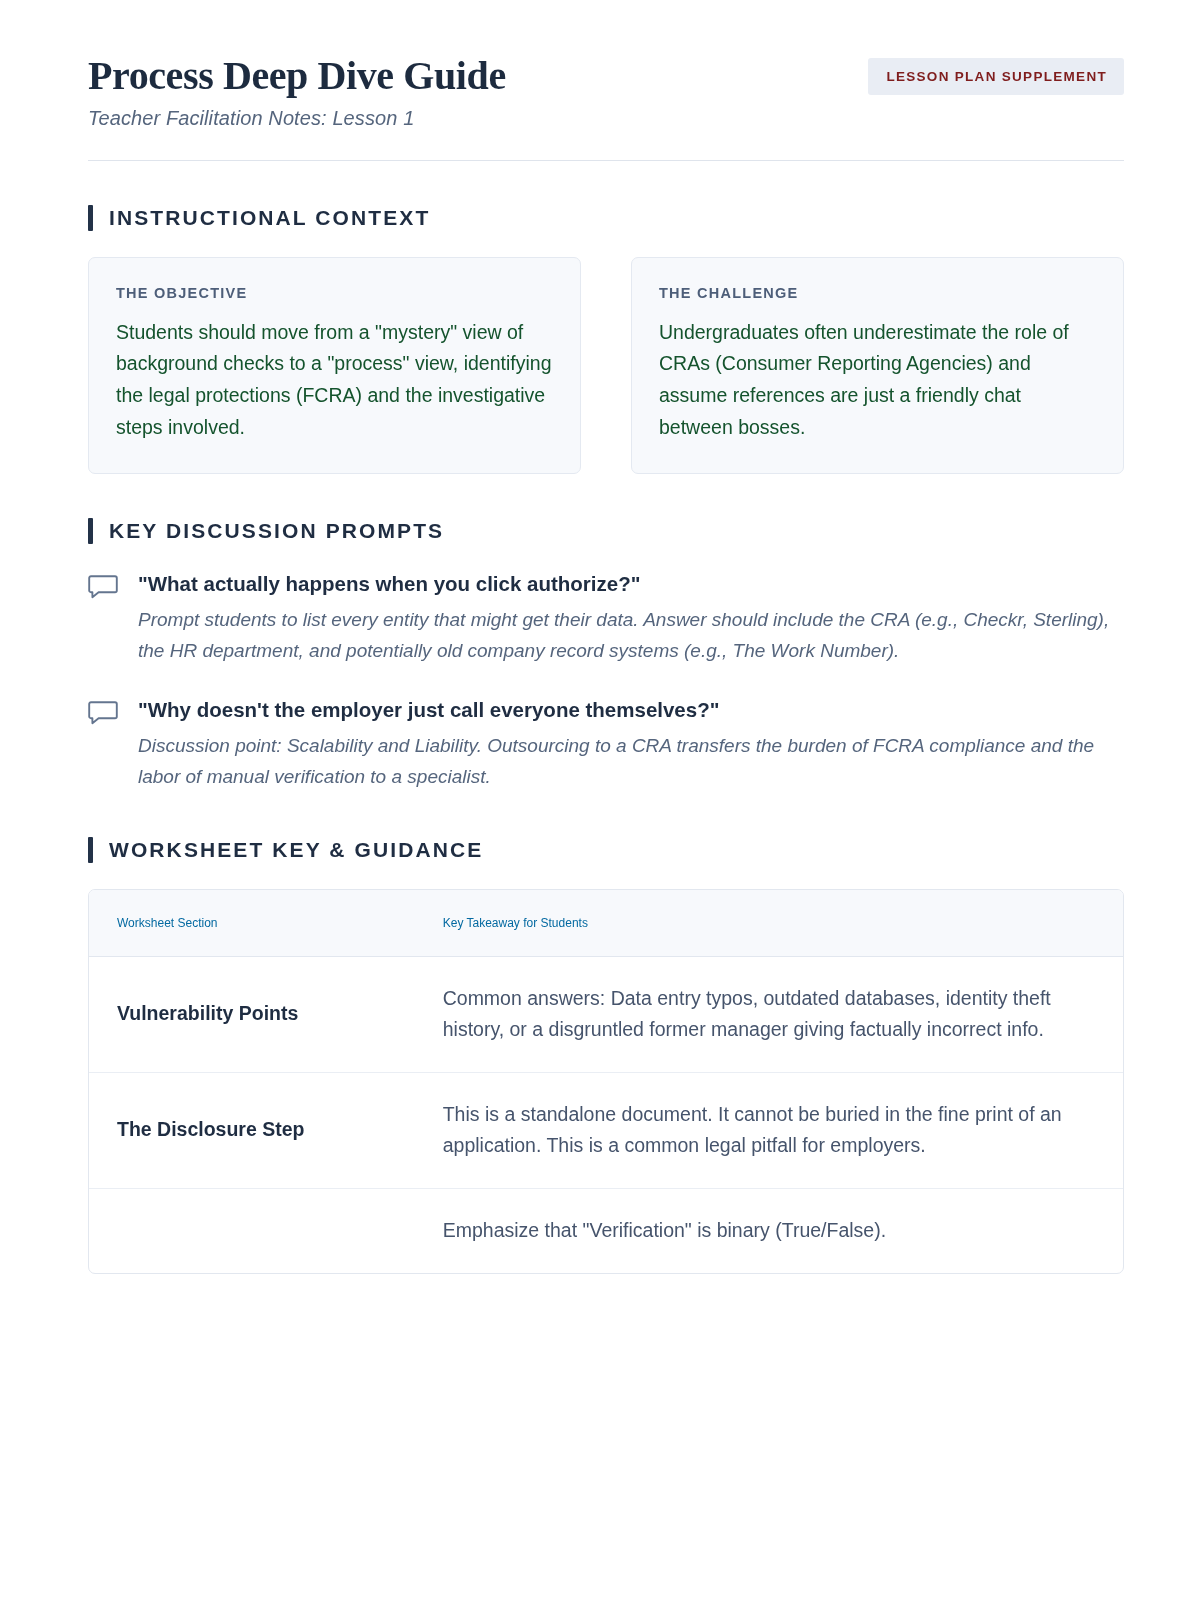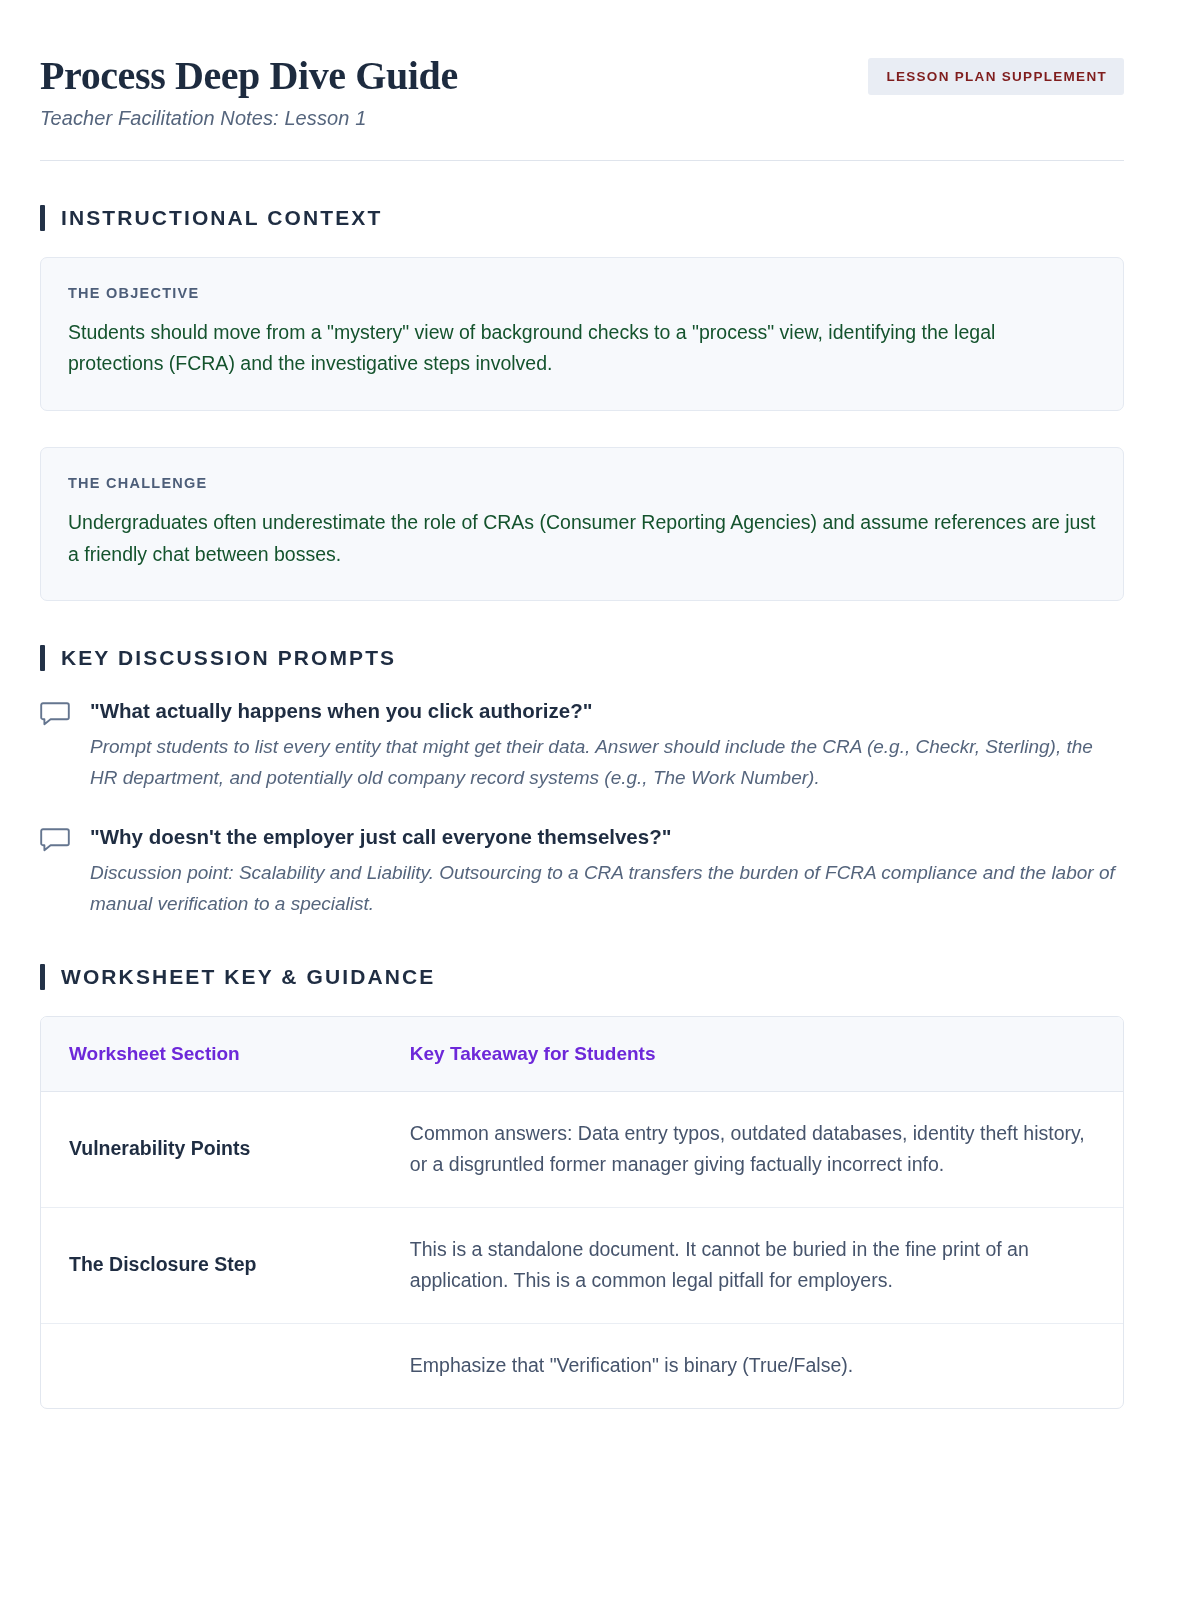--- a/index.html
+++ b/index.html
@@ -5,21 +5,21 @@
   * { box-sizing: border-box; margin: 0; padding: 0; }
   html, body {
     width: 1200px;
     background: #ffffff;
     font-family: "Liberation Sans", sans-serif;
     color: #2d3a4d;
   }
   .page {
     width: 1200px;
     min-height: 1600px;
-    padding: 52px 76px 0 40px;
+    padding: 52px 76px 0 88px;
   }
 
   
   .doc-header {
     display: flex;
     align-items: flex-start;
     justify-content: space-between;
   }
   .title-block { padding-top: 2px; }
   .doc-title {
@@ -72,22 +72,21 @@
     font-size: 21px;
     font-weight: 700;
     letter-spacing: 2.1px;
     color: #1f2d42;
     text-transform: uppercase;
   }
 
   
   .cards {
     display: flex;
-    gap: 36px;
-    flex-direction: column;
+    gap: 50px;
   }
   .card {
     flex: 1 1 0;
     background: #f7f9fc;
     border: 1px solid #e4e9f1;
     border-radius: 7px;
     padding: 27px 27px 30px 27px;
   }
   .card-label {
     font-size: 14.5px;
@@ -133,23 +132,23 @@
     overflow: hidden;
     margin-bottom: 40px;
   }
   table {
     width: 100%;
     border-collapse: collapse;
   }
   thead th {
     background: #f7f9fc;
     text-align: left;
-    font-size: 19px;
-    font-weight: 700;
-    color: #6d28d9;
+    font-size: 12px;
+    font-weight: 400;
+    color: #0369a1;
     padding: 26px 26px 26px 28px;
     border-bottom: 1px solid #e2e7ef;
   }
   thead th:first-child { width: 31.5%; }
   tbody td {
     padding: 26px 28px 27px 28px;
     border-bottom: 1px solid #eaeef4;
     vertical-align: middle;
     font-size: 19.5px;
     line-height: 1.6;

